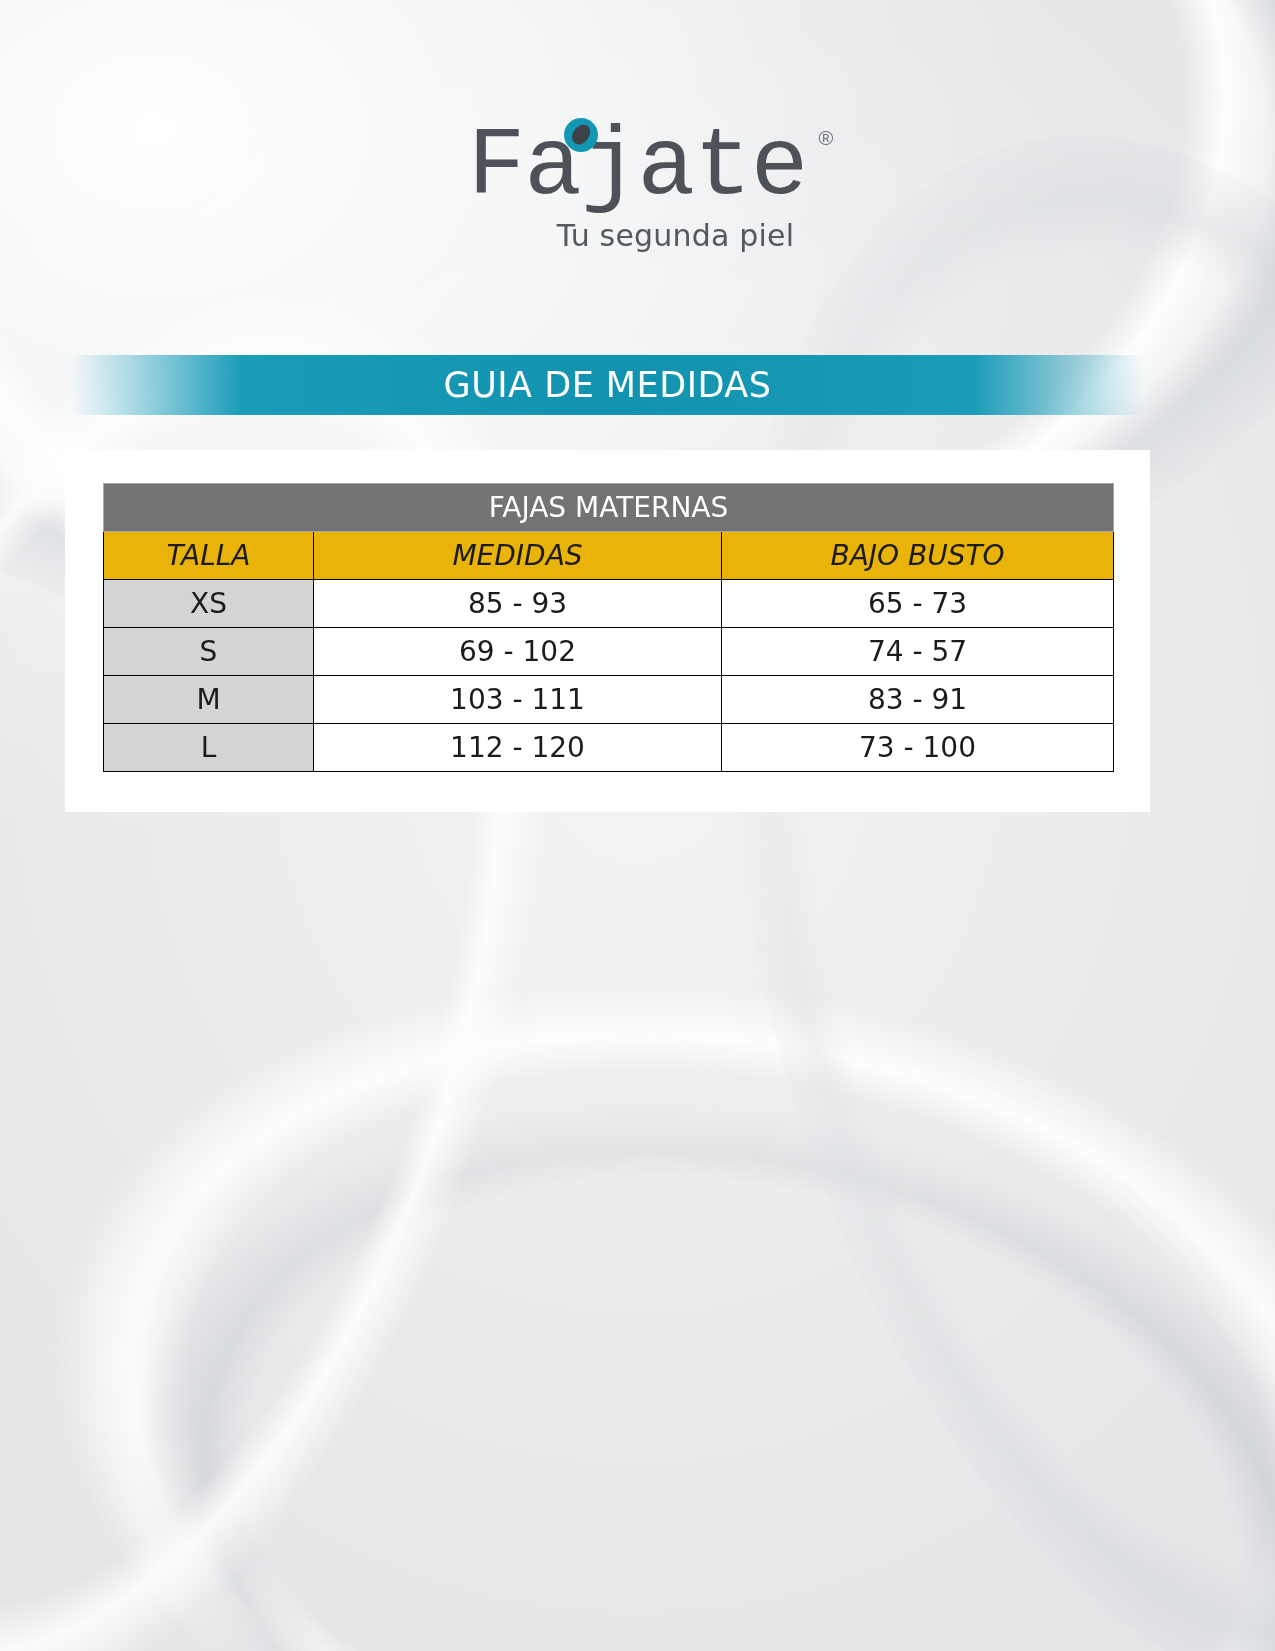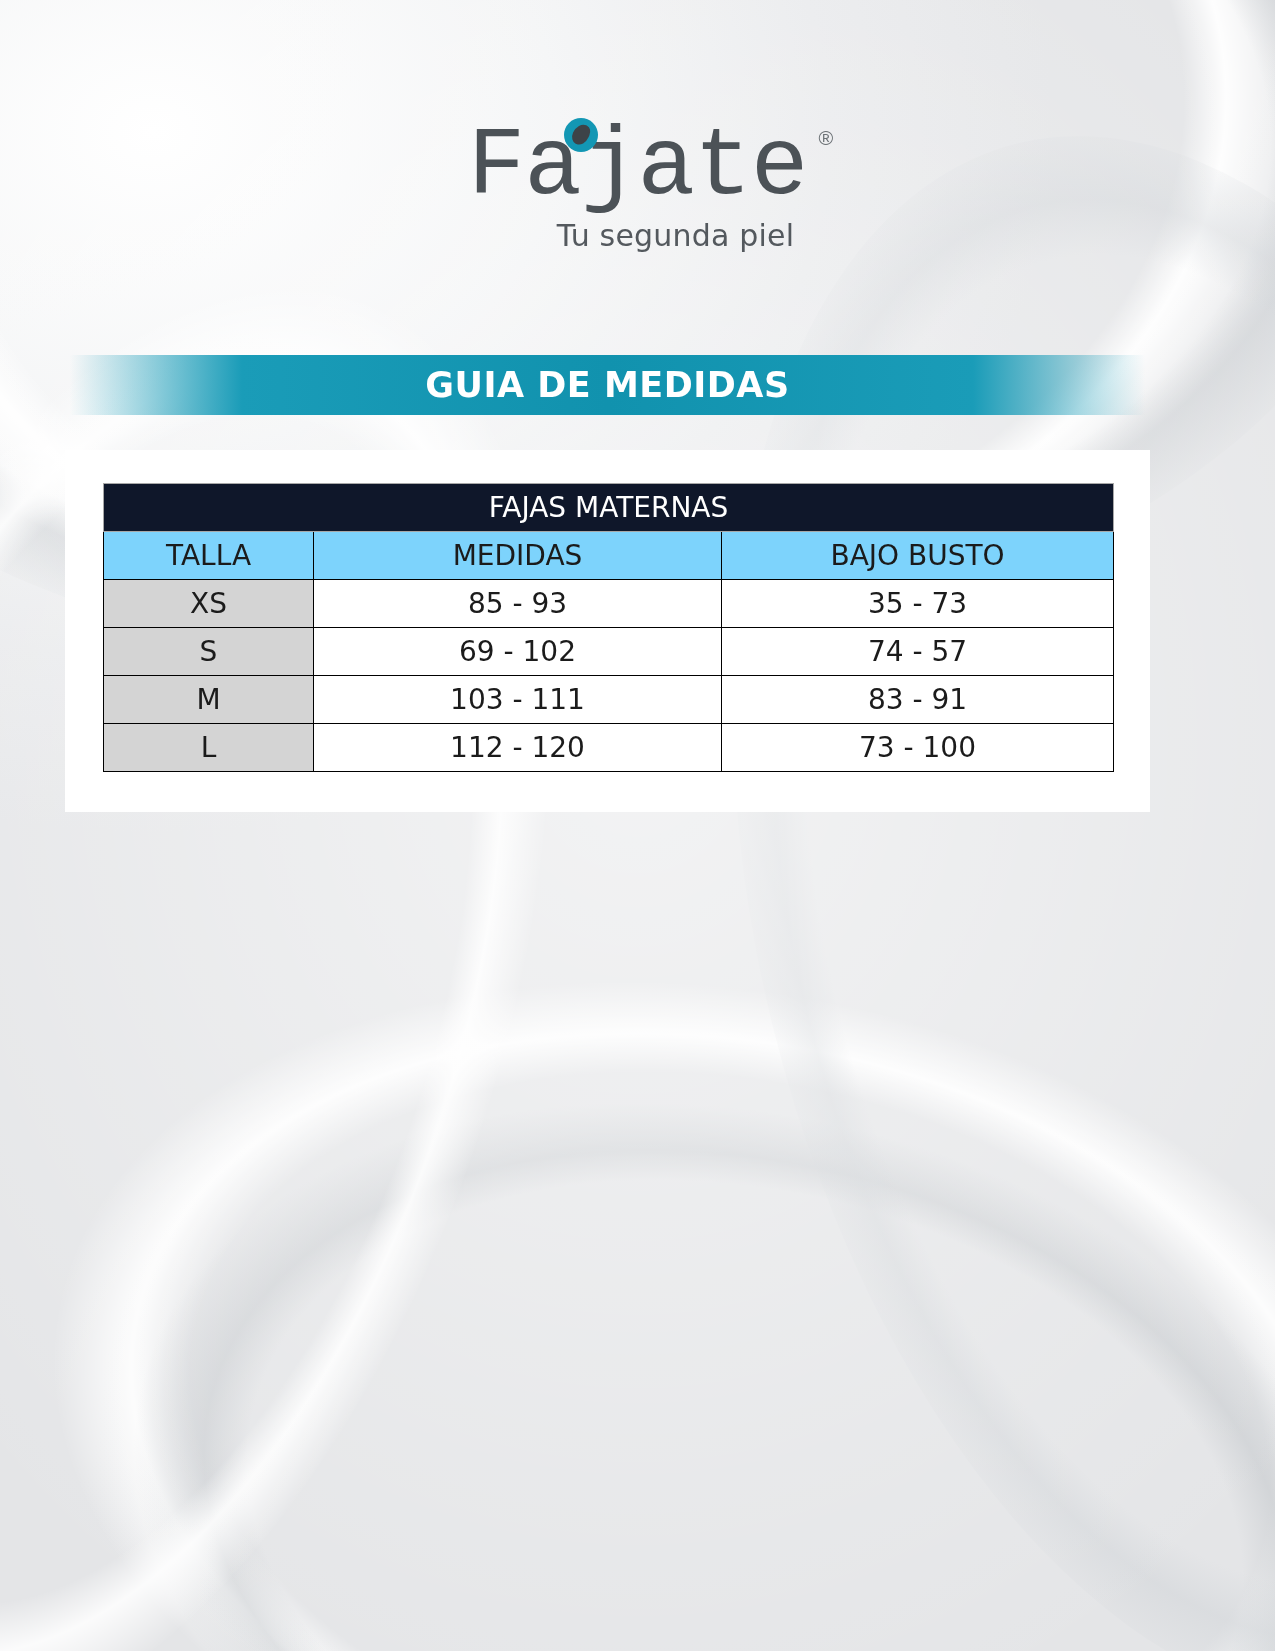--- a/index.html
+++ b/index.html
@@ -148,21 +148,21 @@
         #1a9cb8 16%,
         #1192ae 50%,
         #1a9cb8 84%,
         rgba(255,255,255,0) 100%);
     display: flex;
     align-items: center;
     justify-content: center;
   }
   .banner-title {
     font-family: "DejaVu Sans", sans-serif;
-    font-weight: bold;
+    font-weight: normal;
     font-size: 35px;
     color: #ffffff;
     letter-spacing: 0.5px;
   }
 
   
   .table-card {
     position: absolute;
     top: 450px;
     left: 65px;
@@ -181,29 +181,30 @@
     border: 1px solid #000000;
     text-align: center;
     font-family: "DejaVu Sans", sans-serif;
     font-size: 28px;
     color: #1b1b1b;
     font-weight: 400;
     height: 47px;
     padding: 0;
   }
   .cat-header {
-    background: #0f172a;
+    background: #737373;
     color: #ffffff !important;
     border: 1px solid #a8a8a8 !important;
     font-size: 28px;
     height: 44px;
   }
   .col-head {
-    background: #7dd3fc;
+    background: #eab308;
     font-size: 29px;
+    font-style: italic;
   }
   .size-cell {
     background: #d4d4d4;
     margin-top: 37px;
   }
   col.c1 { width: 210px; }
   col.c2 { width: 408px; }
   col.c3 { width: 392px; }
 </style>
 </head>
@@ -247,21 +248,21 @@
         <tr>
           <th class="col-head">TALLA</th>
           <th class="col-head">MEDIDAS</th>
           <th class="col-head">BAJO BUSTO</th>
         </tr>
       </thead>
       <tbody>
         <tr>
           <td class="size-cell">XS</td>
           <td>85 - 93</td>
-          <td>35 - 73</td>
+          <td>65 - 73</td>
         </tr>
         <tr>
           <td class="size-cell">S</td>
           <td>69 - 102</td>
           <td>74 - 57</td>
         </tr>
         <tr>
           <td class="size-cell">M</td>
           <td>103 - 111</td>
           <td>83 - 91</td>

